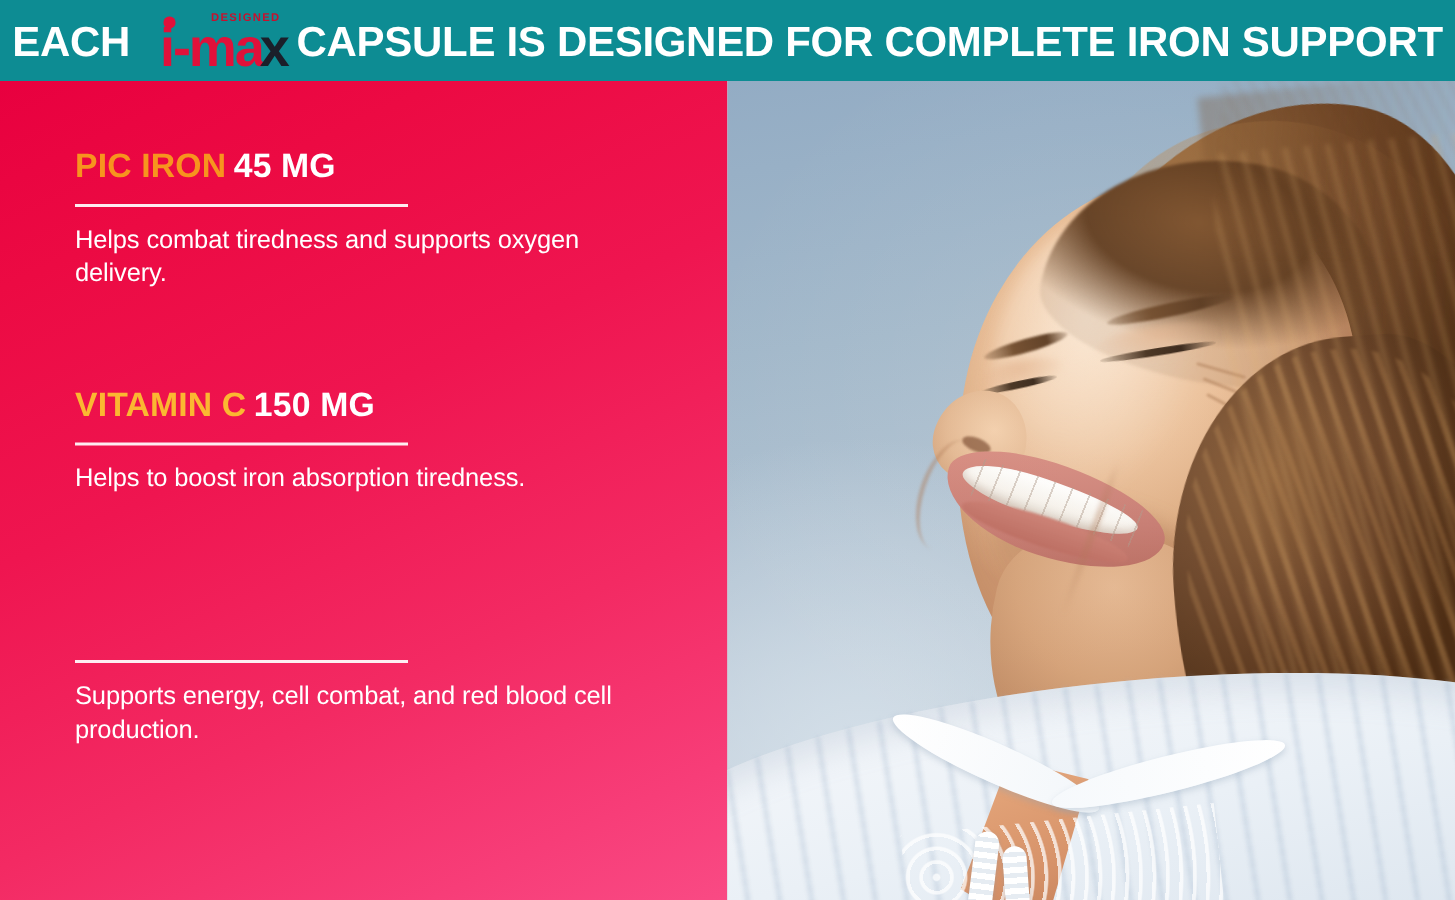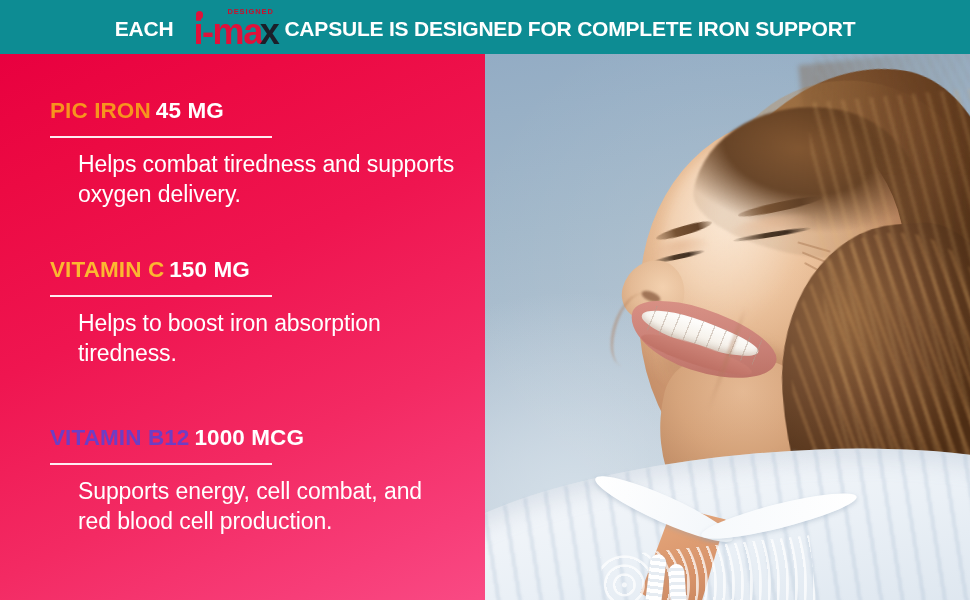--- a/index.html
+++ b/index.html
@@ -25,21 +25,21 @@
     width:970px; height:54px;
     background:#0d8c93;
     display:flex;
     align-items:center;
     justify-content:center;
     gap:0;
     overflow:hidden;
   }
   .header-text {
     color:#ffffff;
-    font-size:21px;
+    font-size:28px;
     font-weight:bold;
     letter-spacing:-0.2px;
     white-space:nowrap;
     line-height:1;
     position:relative;
     top:1px;
   }
   .header-text.left  { margin-right:16px; }
   .header-text.right { }
 
@@ -118,27 +118,26 @@
   .fact-rule {
     margin-top:13px;
     width:222px;
     height:2px;
     background:#ffffff;
     opacity:0.92;
   }
 
   .fact-body {
     margin-top:11px;
-    font-size:23px;
+    font-size:17px;
     font-weight:normal;
     line-height:1.33;
     color:#ffffff;
     letter-spacing:-0.1px;
     max-width:400px;
-    margin-left:28px;
   }
 
   
   .photo {
     position:absolute;
     left:485px; top:54px;
     width:485px; height:546px;
     overflow:hidden;
     background:linear-gradient(170deg,#9cb3c9 0%, #a9bccd 35%, #b9c8d6 62%, #ccd6e0 85%, #dde4ea 100%);
   }
@@ -530,23 +529,20 @@
 
       <div class="fact-block b2">
         <div class="fact-heading">
           <span class="nutrient" style="color:#fbb731">VITAMIN C</span><span class="dose">150 MG</span>
         </div>
         <div class="fact-rule"></div>
         <div class="fact-body">Helps to boost iron absorption tiredness.</div>
       </div>
 
       <div class="fact-block b3">
-        <div class="fact-heading">
-          <span class="nutrient" style="color:#6e3ec4">VITAMIN B12</span><span class="dose">1000 MCG</span>
-        </div>
         <div class="fact-rule"></div>
         <div class="fact-body">Supports energy, cell combat, and red blood cell production.</div>
       </div>
 
     </div>
   </div>
 
   <div class="photo">
     <div class="photo-sky"></div>
 

